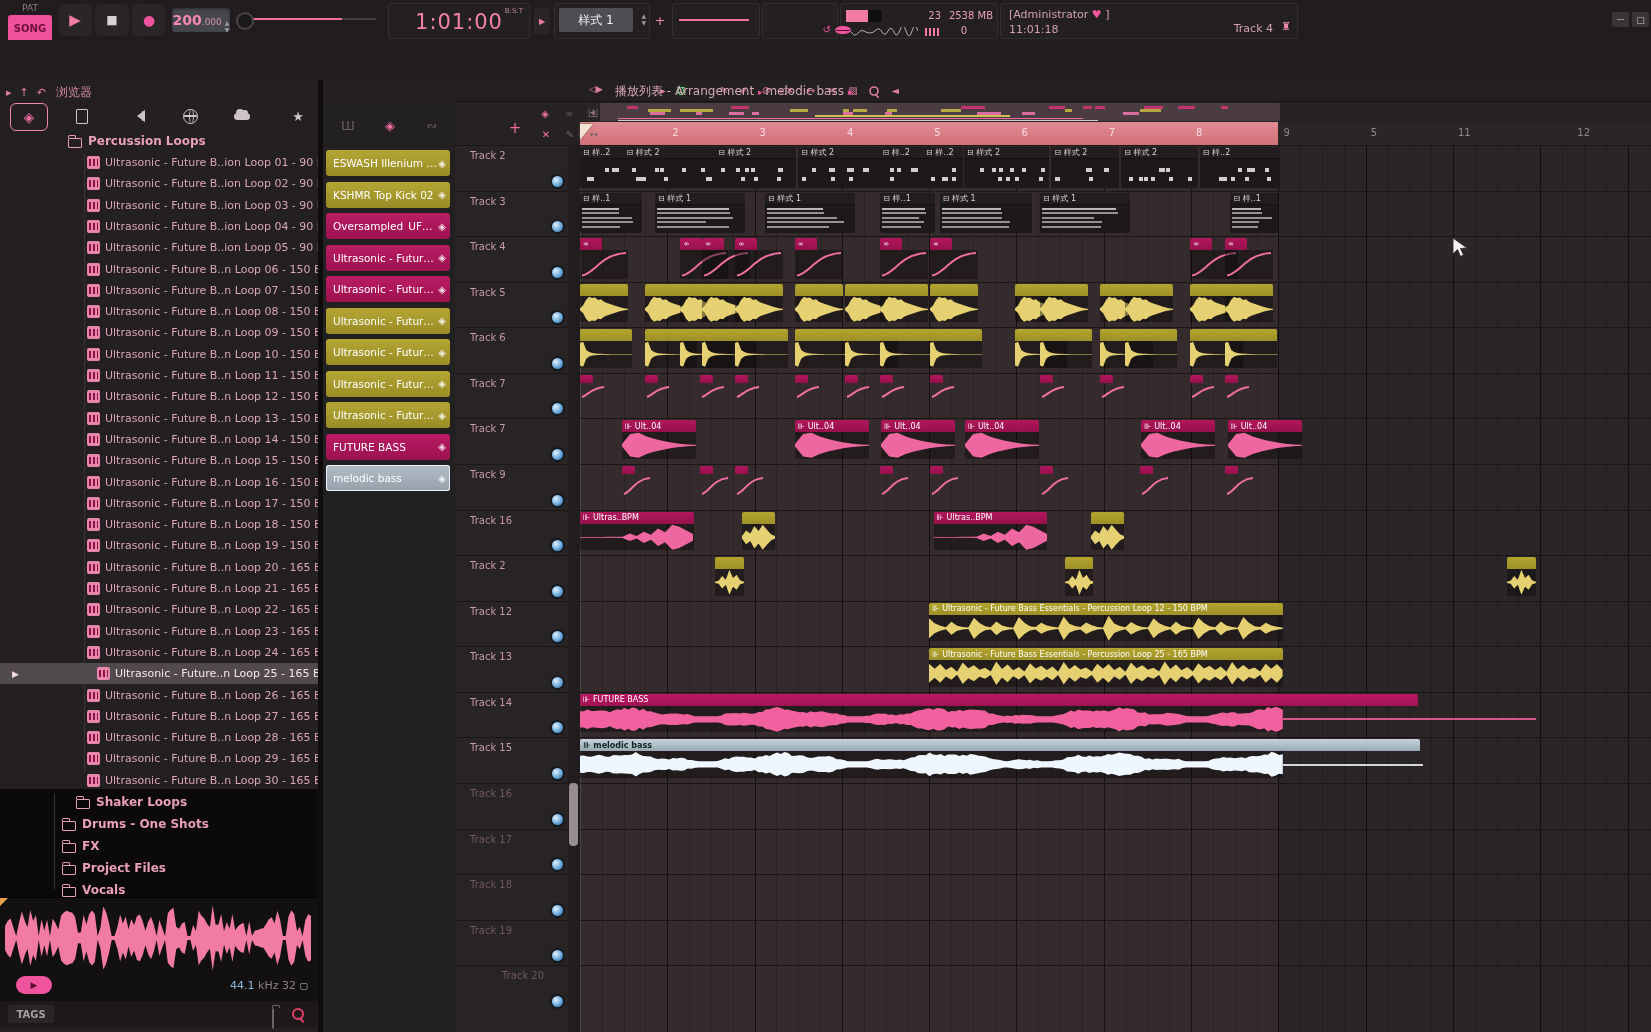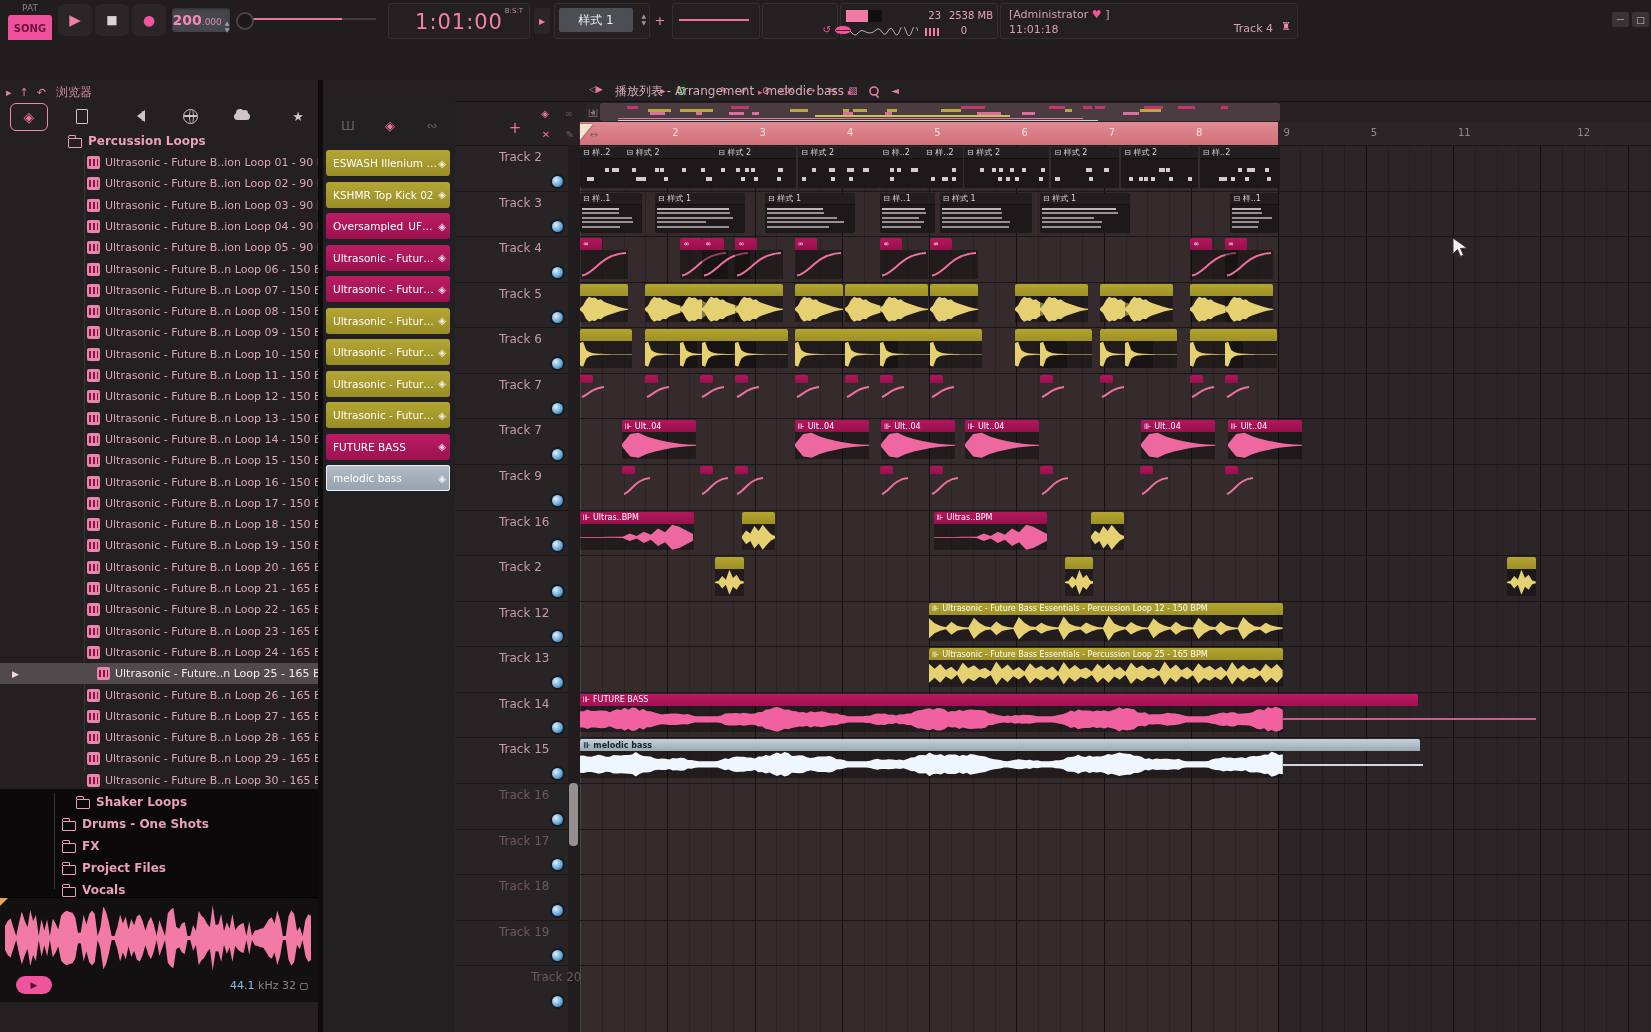--- a/index.html
+++ b/index.html
@@ -64,21 +64,21 @@
   .plh-ic{position:absolute;top:3px;width:18px;height:15px;color:#e27ea6;font-size:10px;display:flex;align-items:center;justify-content:center;}
   #picker{position:absolute;left:323px;top:101px;width:132px;bottom:0;background:#232021;}
   .pitem{position:absolute;left:3px;width:124px;height:26px;border-radius:3px;display:flex;align-items:center;
          font-size:10.5px;color:#fff;padding:0 4px 0 7px;box-sizing:border-box;white-space:nowrap;overflow:hidden;}
   .pitem .pw{margin-left:auto;font-size:10px;opacity:.85;}
   .pc-olive{background:linear-gradient(#b4a634,#998c25);}
   .pc-mag{background:linear-gradient(#bb1c63,#9c1250);}
   .pc-sel{background:linear-gradient(#b2bcc5,#95a1ac);box-shadow:0 0 0 1px #e8f0f6 inset;}
   #headcol{position:absolute;left:455px;top:145px;width:113px;bottom:0;background:#282325;}
   #gripcol{position:absolute;left:568px;top:145px;width:12px;bottom:0;background:#211d1f;}
-  .tname{position:absolute;left:499px;font-size:12px;color:#c79aa6;white-space:nowrap;}
+  .tname{position:absolute;left:470px;font-size:10px;color:#c79aa6;white-space:nowrap;}
   .tname.dimt{color:#70595f;}
   .recdot{position:absolute;left:552px;width:11px;height:11px;border-radius:50%;
           background:radial-gradient(circle at 35% 35%,#e2f1fc,#68a9dd 55%,#274f70);box-shadow:0 0 0 2px #151a1f;}
   #grid{position:absolute;left:580px;top:145px;right:0;bottom:0;background:#2b2527;}
   #gridlines{position:absolute;left:0;top:0;right:0;bottom:0;
     background:repeating-linear-gradient(90deg,rgba(0,0,0,.5) 0 1px,transparent 1px 87.3px),
                repeating-linear-gradient(90deg,rgba(0,0,0,.18) 0 1px,transparent 1px 21.825px);}
   #selshade{position:absolute;left:0;top:0;width:698px;bottom:0;background:rgba(235,160,170,.055);}
   .rowline{position:absolute;left:0;right:0;height:1px;background:#1a1517;}
   #timeline{position:absolute;left:580px;top:122px;right:0;height:23px;background:#2a2628;border-bottom:1px solid #15;}
@@ -505,20 +505,28 @@
             </svg>
           </div>
         </div>
       <div class="abs" style="left:16px;top:78px;width:36px;height:18px;background:#f0549e;border-radius:9px;color:#551030;font-size:9px;
            display:flex;align-items:center;justify-content:center;">▶</div>
       <div class="abs" style="right:10px;top:81px;font-size:11px;white-space:nowrap;">
         <span style="color:#8fb8dc;">44.1</span>
         <span style="color:#8a8084;">kHz 32</span>
         <span style="color:#c6bfc1;font-size:9px;">▢</span>
       </div>
+    </div>
+    <div class="abs" style="left:0;top:921px;width:318px;height:27px;background:#1d191b;">
+      <div class="abs" style="left:8px;top:4px;width:46px;height:18px;background:#2a2527;border-radius:3px;color:#a89fa2;font-size:10px;font-weight:bold;
+           display:flex;align-items:center;justify-content:center;">TAGS</div>
+      <div class="abs" style="right:44px;top:8px;color:#6b6266;"><span class="ic-folderpink"></span></div>
+      <div class="abs" style="right:14px;top:7px;color:#e23f66;">
+          <span class="ic-search" style="display:block;"></span>
+        </div>
     </div>
   </div>
   <div class="abs" style="left:318px;top:80px;width:5px;height:952px;background:#0e0c0d;"></div>
 
   <div id="plbg"></div>
   <div id="plheader">
     <div id="plicons">
         <div class="plh-ic" style="left: 331px;">
           <span>▸</span>
         </div>

